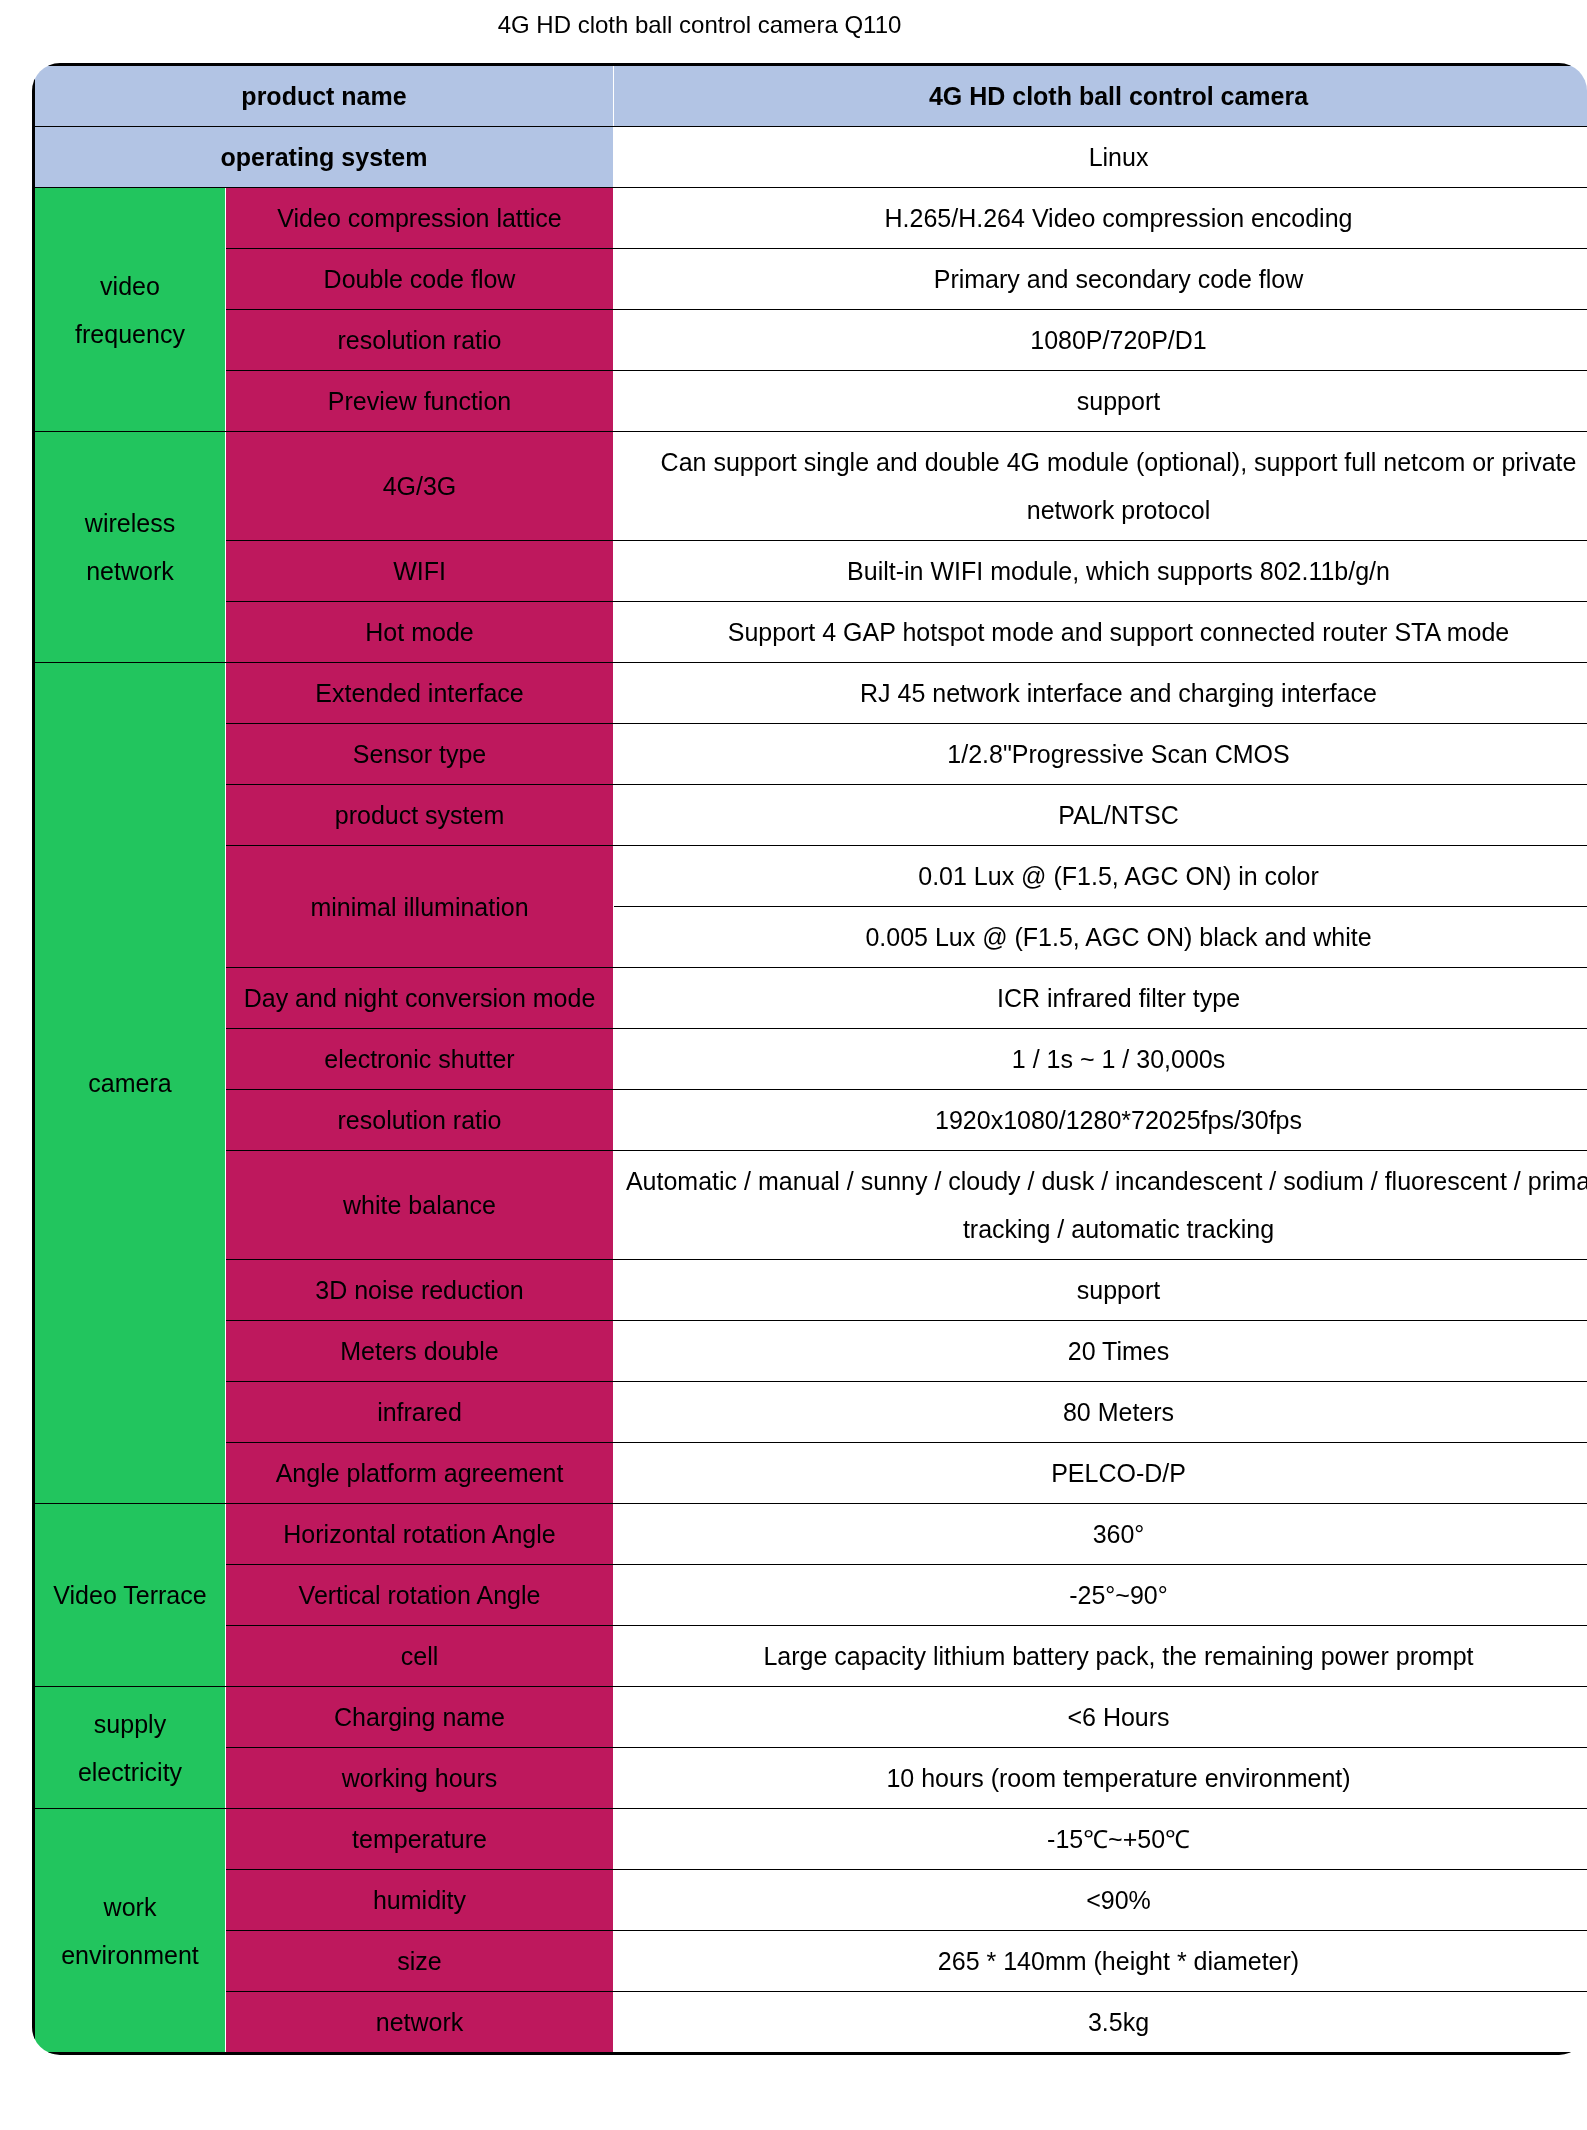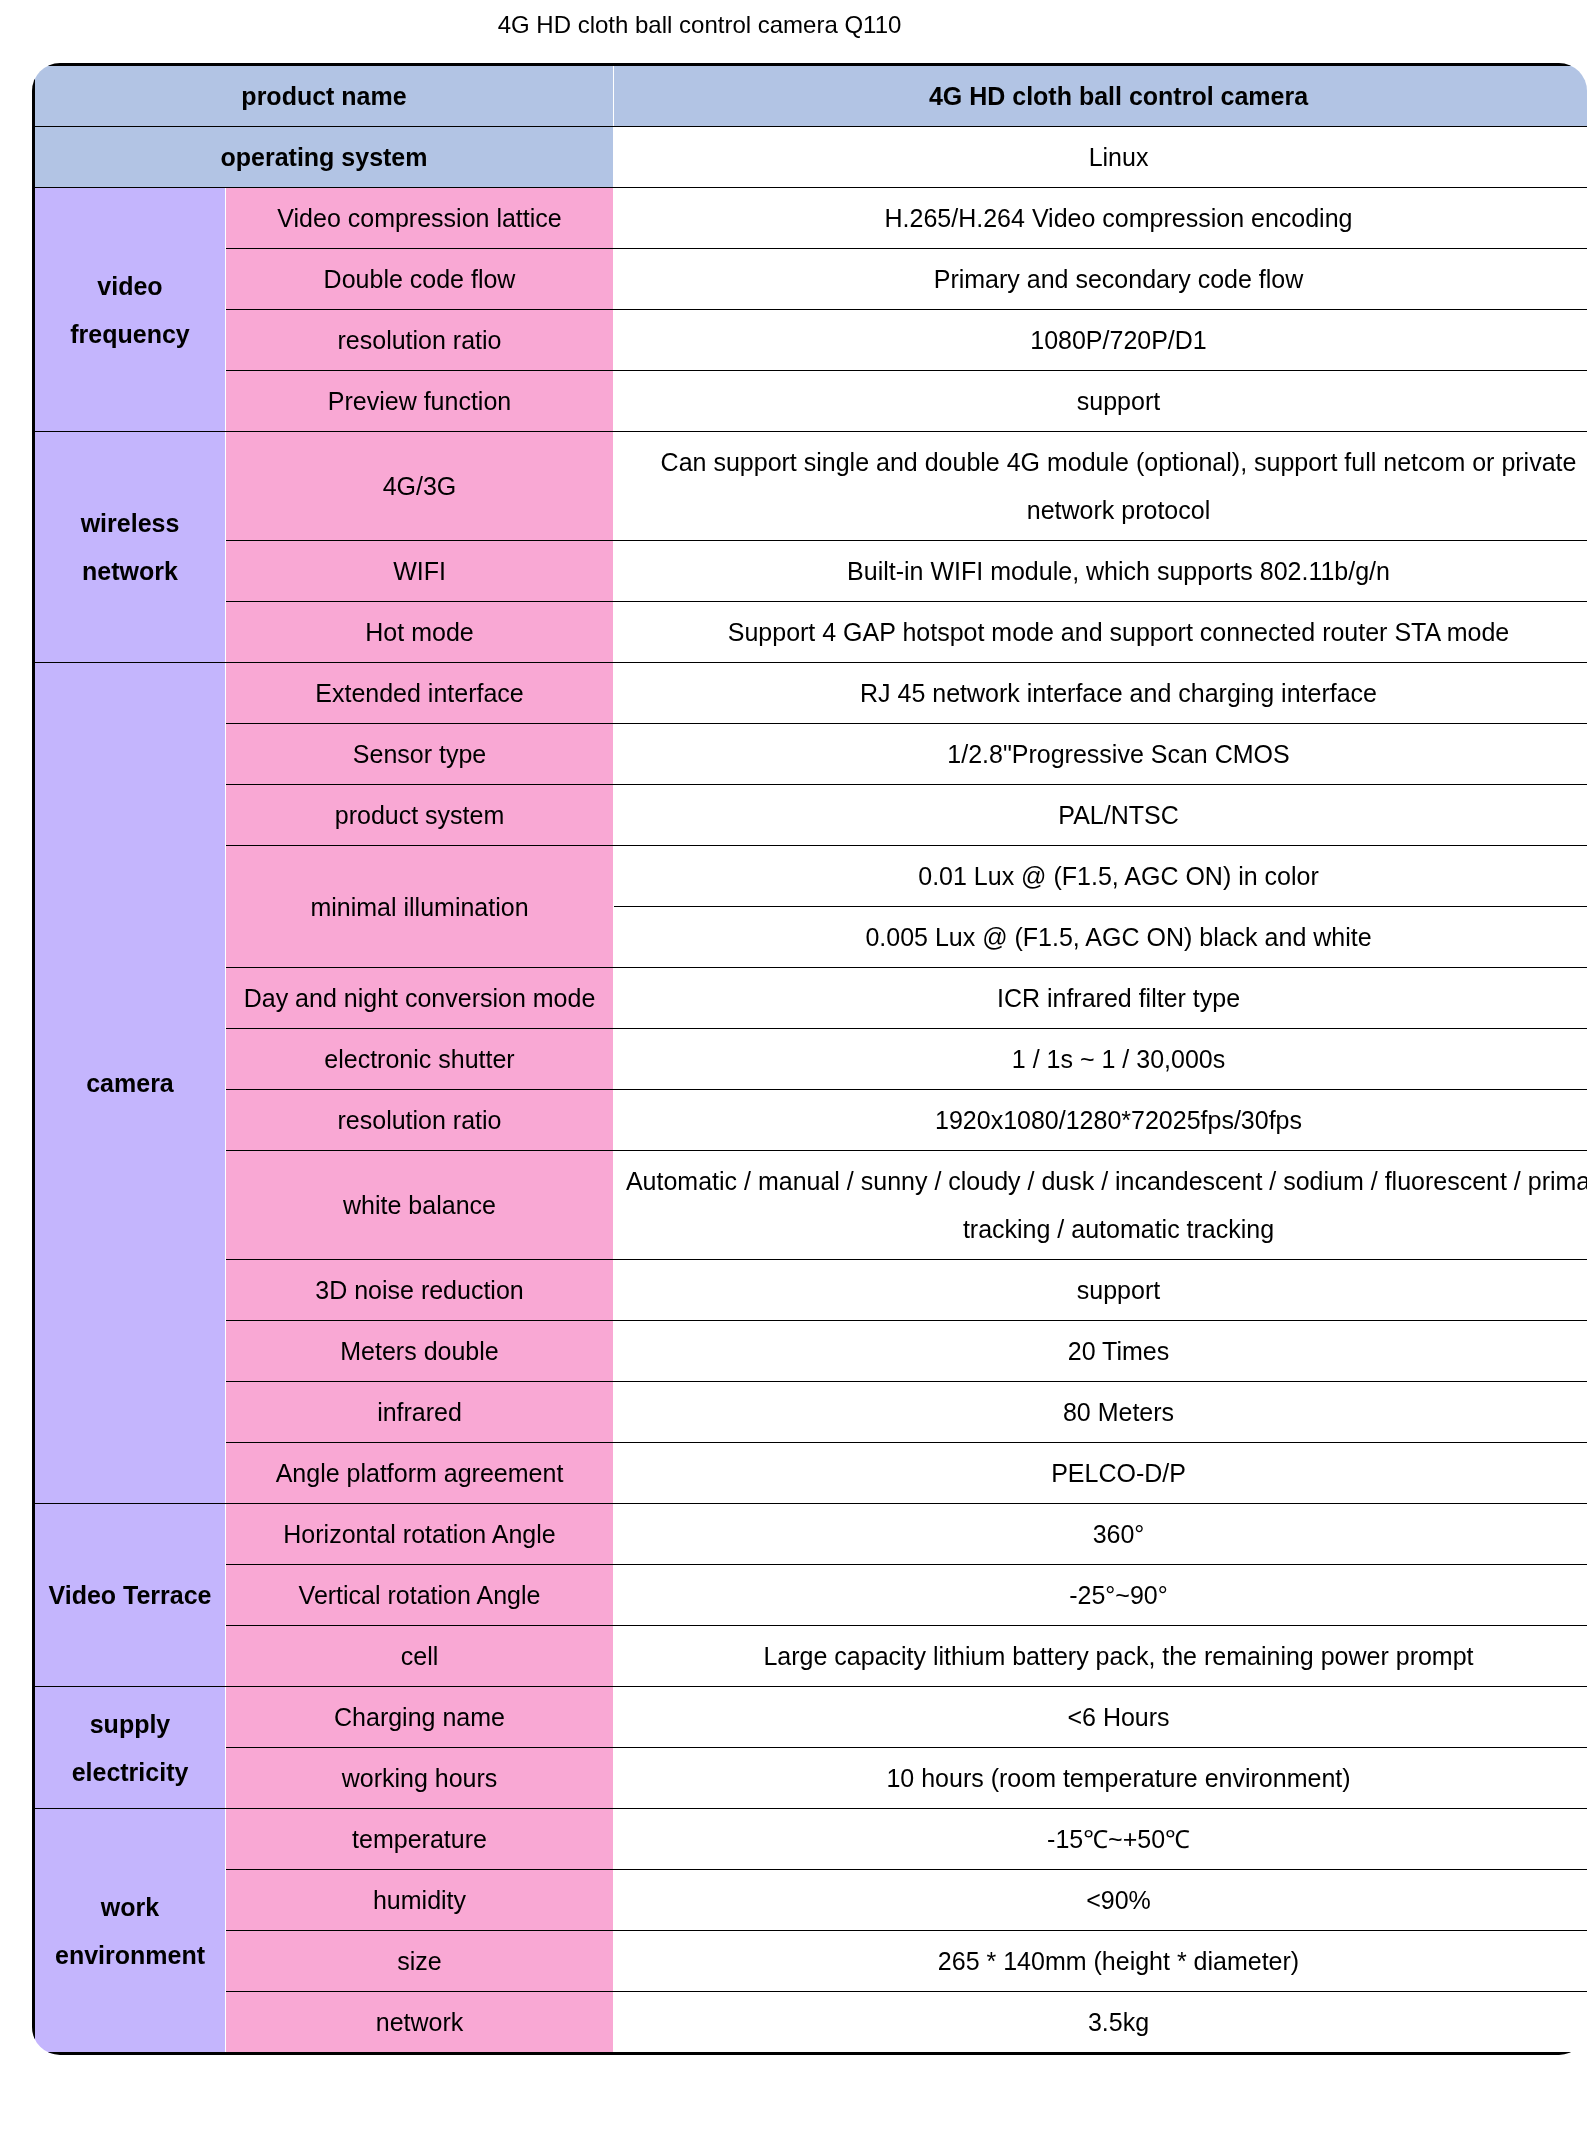--- a/index.html
+++ b/index.html
@@ -55,27 +55,27 @@
     border: 1px solid #ffffff;
     border-bottom: 1px solid #000;
     vertical-align: middle;
     text-align: center;
     font-size: 25px;
     line-height: 48px;
     padding: 6px 8px;
     box-sizing: border-box;
   }
   td.grp {
-    background: #c4b5fd;
-    font-weight: bold;
+    background: #22c55e;
+    font-weight: normal;
     border-right: 2px solid #000;
     border-bottom: 1px solid #000;
   }
   td.sub {
-    background: #f9a8d4;
+    background: #be185d;
     border-right: 2px solid #000;
     border-bottom: 1px solid #ffffff;
   }
   td.val {
     background: #ffffff;
     border-bottom: 1px solid #000;
     border-right: none;
     border-left: none;
   }
   td.hdr-label {

